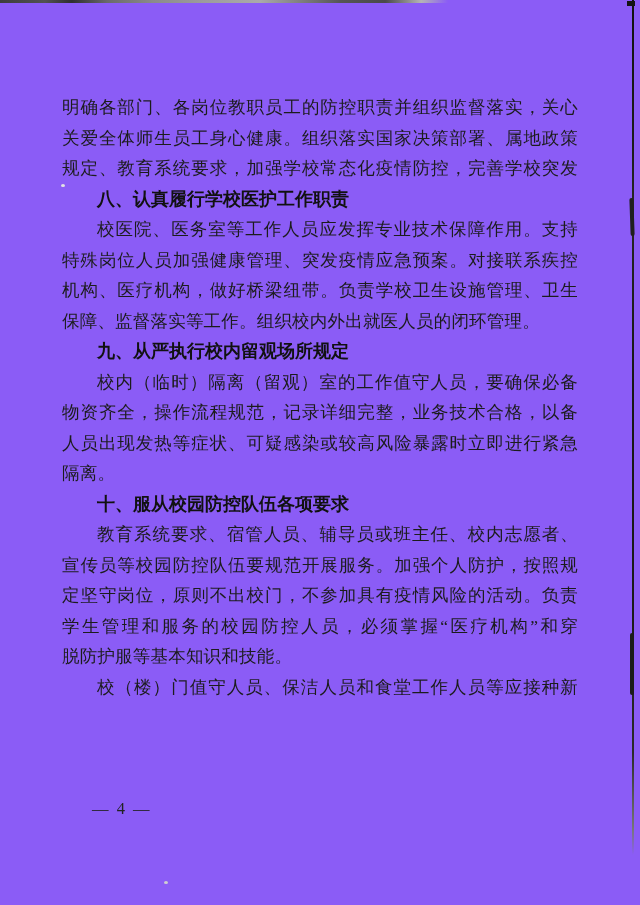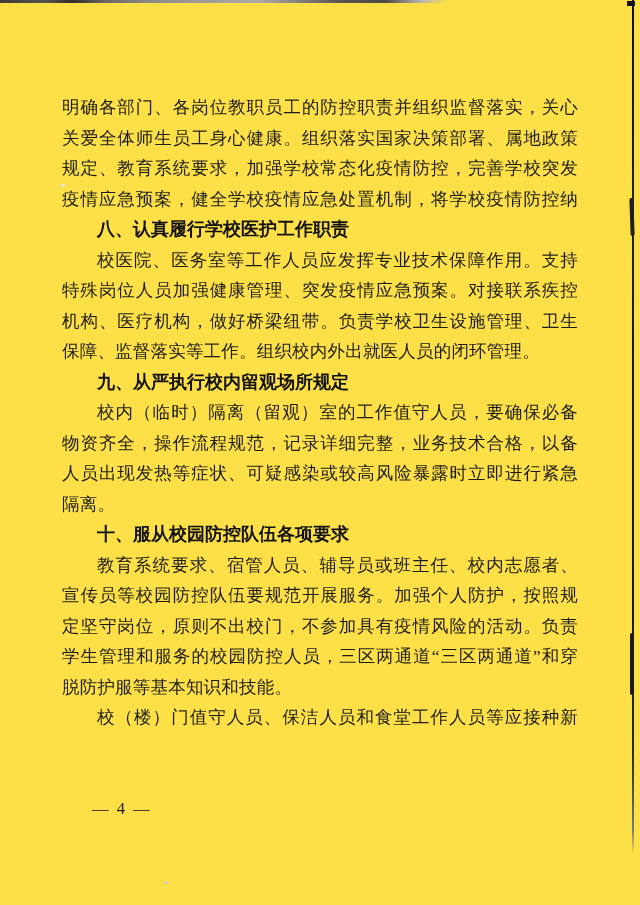--- a/index.html
+++ b/index.html
@@ -6,21 +6,21 @@
     margin: 0;
     padding: 0;
     width: 640px;
     height: 905px;
     background: #ffffff;
   }
   .page {
     position: relative;
     width: 640px;
     height: 905px;
-    background: #fde047;
+    background: #8b5cf6;
     overflow: hidden;
     font-family: "Liberation Serif", serif;
     color: #1c1c1c;
   }
   
   .top-edge {
     position: absolute;
     left: 0; top: 0;
     width: 448px; height: 3px;
     background: linear-gradient(90deg,
@@ -118,35 +118,34 @@
   <div class="right-edge-hook"></div>
   <div class="right-edge-blot-1"></div>
   <div class="right-edge-blot-2"></div>
   <div class="speck-1"></div>
   <div class="speck-2"></div>
 
   <div class="content">
     <div class="tline">明确各部门、各岗位教职员工的防控职责并组织监督落实，关心</div>
     <div class="tline">关爱全体师生员工身心健康。组织落实国家决策部署、属地政策</div>
     <div class="tline">规定、教育系统要求，加强学校常态化疫情防控，完善学校突发</div>
-    <div class="tline">疫情应急预案，健全学校疫情应急处置机制，将学校疫情防控纳</div>
     <div class="thead">八、认真履行学校医护工作职责</div>
     <div class="tline ind">校医院、医务室等工作人员应发挥专业技术保障作用。支持</div>
     <div class="tline">特殊岗位人员加强健康管理、突发疫情应急预案。对接联系疾控</div>
     <div class="tline">机构、医疗机构，做好桥梁纽带。负责学校卫生设施管理、卫生</div>
     <div class="tline last">保障、监督落实等工作。组织校内外出就医人员的闭环管理。</div>
     <div class="thead">九、从严执行校内留观场所规定</div>
     <div class="tline ind">校内（临时）隔离（留观）室的工作值守人员，要确保必备</div>
     <div class="tline">物资齐全，操作流程规范，记录详细完整，业务技术合格，以备</div>
     <div class="tline">人员出现发热等症状、可疑感染或较高风险暴露时立即进行紧急</div>
     <div class="tline last">隔离。</div>
     <div class="thead">十、服从校园防控队伍各项要求</div>
     <div class="tline ind">教育系统要求、宿管人员、辅导员或班主任、校内志愿者、</div>
     <div class="tline">宣传员等校园防控队伍要规范开展服务。加强个人防护，按照规</div>
     <div class="tline">定坚守岗位，原则不出校门，不参加具有疫情风险的活动。负责</div>
-    <div class="tline">学生管理和服务的校园防控人员，三区两通道“三区两通道”和穿</div>
+    <div class="tline">学生管理和服务的校园防控人员，必须掌握“医疗机构”和穿</div>
     <div class="tline last">脱防护服等基本知识和技能。</div>
     <div class="tline ind">校（楼）门值守人员、保洁人员和食堂工作人员等应接种新</div>
   </div>
 
   <div class="pagenum">— 4 —</div>
 
 </div>
 
 </body></html>

